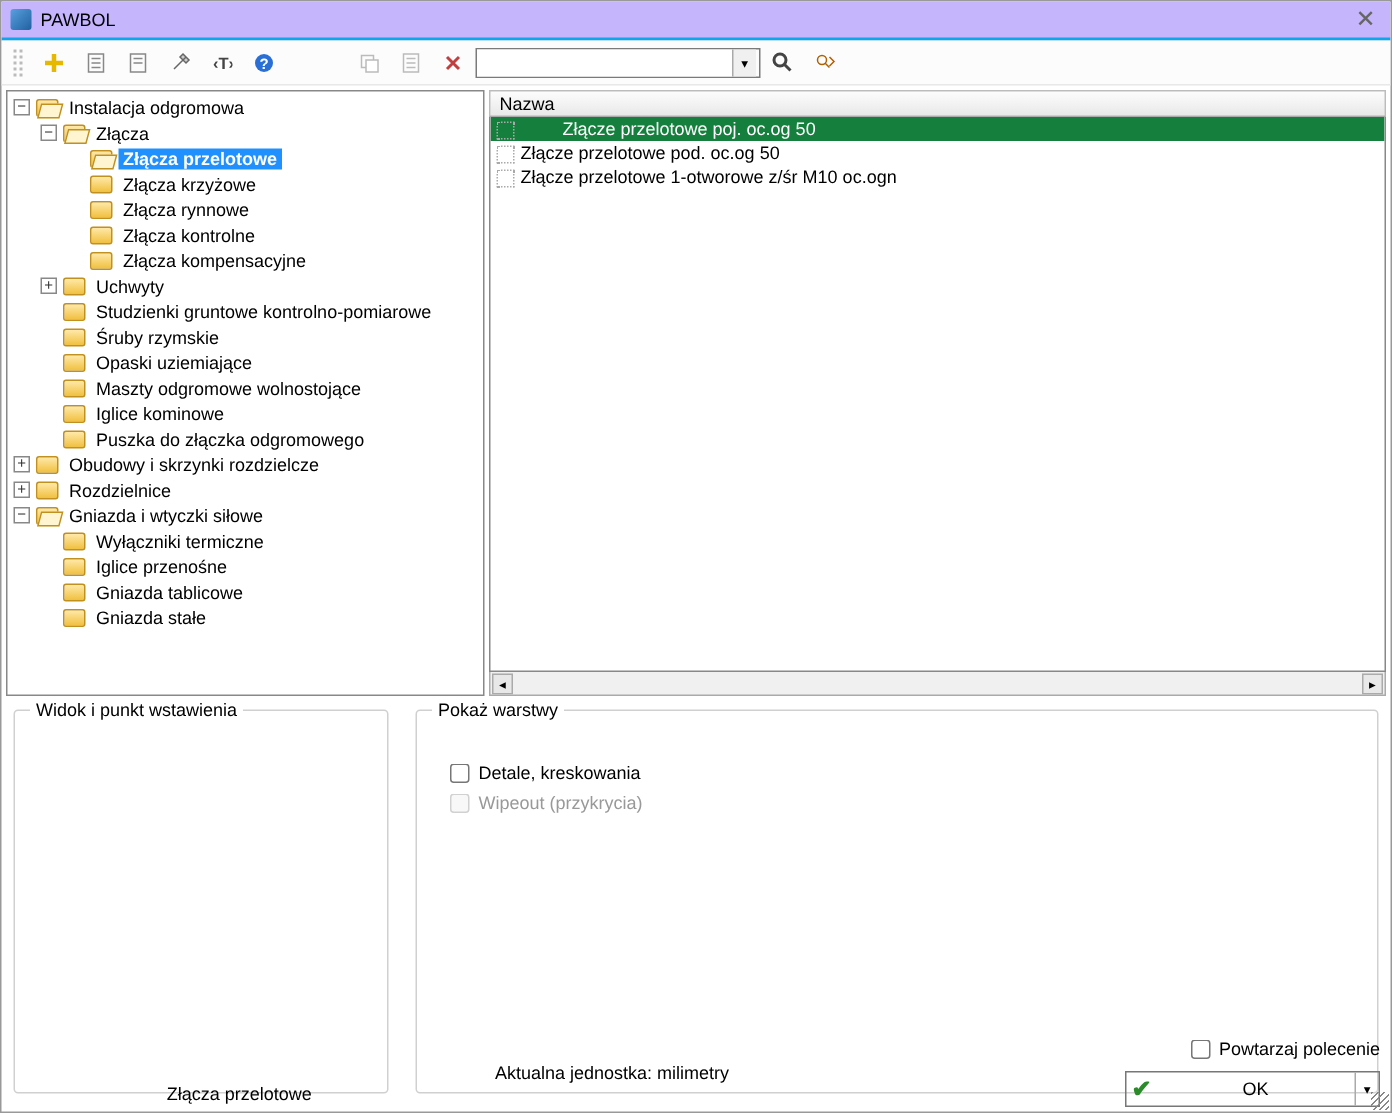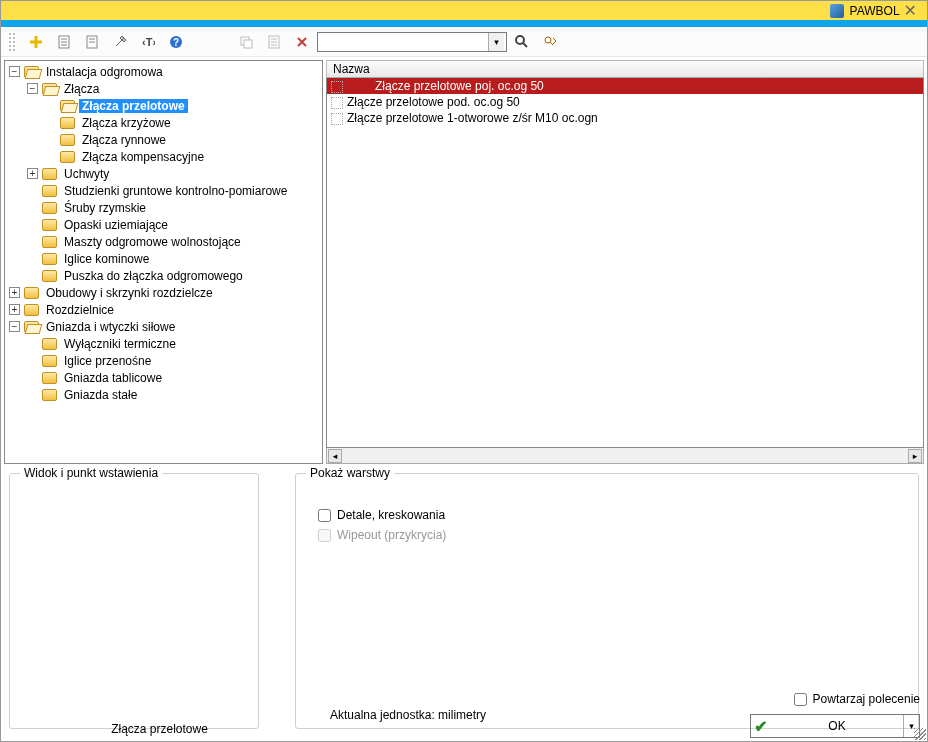--- a/index.html
+++ b/index.html
@@ -1,17 +1,17 @@
 <!DOCTYPE html>
 <html><head>
 <meta charset="utf-8">
 <style>
 * { box-sizing: border-box; margin: 0; padding: 0; }
 body { font-family: "Segoe UI", Tahoma, sans-serif; font-size: 12px; background: #fff; width: 928px; height: 742px; overflow: hidden; border: 1px solid #999; }
-.titlebar { height: 26px; background: #fde047; display: flex; align-items: center; padding: 0 6px; justify-content: flex-end; border-bottom: 7px solid #0ea5e9; }
+.titlebar { height: 26px; background: #c4b5fd; display: flex; align-items: center; padding: 0 6px; justify-content: space-between; border-bottom: 2px solid #0ea5e9; }
 .titlebar .title-left { display: flex; align-items: center; gap: 6px; }
 .titlebar .app-icon { width: 14px; height: 14px; background: linear-gradient(135deg,#5aa0e0,#2060a0); border-radius: 2px; }
 .titlebar .close { font-size: 16px; color: #666; cursor: pointer; padding: 0 4px; }
 .toolbar { height: 30px; background: #fcfcfc; display: flex; align-items: center; padding: 0 8px; gap: 2px; border-bottom: 1px solid #e8e8e8; }
 .toolbar .grip { width: 6px; height: 18px; border-left: 2px dotted #bbb; border-right: 2px dotted #bbb; margin-right: 6px; }
 .toolbar .tbtn { width: 26px; height: 22px; display: flex; align-items: center; justify-content: center; border: 1px solid transparent; cursor: pointer; }
 .toolbar .search-combo { display: flex; align-items: center; border: 1px solid #7a7a7a; height: 20px; width: 190px; }
 .toolbar .search-combo input { border: none; outline: none; width: 170px; font-size: 12px; padding: 0 4px; height: 18px; }
 .toolbar .search-combo .dd { width: 16px; height: 18px; background: #f0f0f0; border-left: 1px solid #aaa; display: flex; align-items: center; justify-content: center; font-size: 9px; }
 .content { display: flex; height: 410px; }
@@ -28,31 +28,31 @@
 .tree-row .label { padding: 0 3px; }
 .tree-row.selected .label { background: #2090ff; color: #fff; font-weight: 700; }
 .indent-0 { padding-left: 4px; }
 .indent-1 { padding-left: 22px; }
 .indent-2 { padding-left: 40px; }
 .list-pane { flex: 1; margin: 3px 3px 3px 0; display: flex; flex-direction: column; }
 .list-header { height: 18px; background: linear-gradient(#fdfdfd,#e8e8e8); border: 1px solid #bcbcbc; border-bottom: 1px solid #aaa; padding: 1px 6px; font-size: 12px; }
 .list-body { flex: 1; border: 1px solid #888; border-top: none; overflow: auto; background: #fff; }
 .list-row { padding: 1px 6px 1px 20px; position: relative; cursor: default; height: 16px; display: flex; align-items: center; }
 .list-row::before { content: ""; position: absolute; left: 4px; top: 3px; width: 10px; height: 10px; border: 1px dotted #aaa; }
-.list-row.selected { background: #b91c1c; color: #fff; padding-left: 48px; }
+.list-row.selected { background: #15803d; color: #fff; padding-left: 48px; }
 .list-hscroll { height: 16px; border: 1px solid #aaa; border-top: none; background: #f0f0f0; display: flex; align-items: center; justify-content: space-between; padding: 0 1px; }
 .list-hscroll .arr { width: 14px; height: 14px; border: 1px solid #aaa; background: #e8e8e8; display: flex; align-items: center; justify-content: center; font-size: 9px; }
 .lower { display: flex; height: 268px; }
 .preview-col { width: 319px; padding: 3px; }
 .preview-opts { display: flex; justify-content: space-between; padding: 2px 4px 4px; }
 .preview-opts label { display: flex; align-items: center; gap: 4px; }
 .preview-canvas { width: 100%; height: 238px; background: #000; display: flex; align-items: center; justify-content: center; }
 .preview-canvas svg { width: 100%; height: 100%; }
 .preview-caption { text-align: center; padding: 2px 0; font-size: 12px; height: 16px; }
-.options-col { flex: 1; padding: 6px 8px; display: flex; gap: 36px; position: relative; }
+.options-col { flex: 1; padding: 6px 8px; display: flex; gap: 18px; position: relative; }
 .fieldset { border: 1px solid #d0d0d0; border-radius: 3px; padding: 28px 12px 12px; position: relative; flex: 1; }
 .fieldset .legend { position: absolute; top: -8px; left: 10px; background: #fff; padding: 0 4px; font-size: 12px; }
 .radio-row { display: flex; align-items: center; gap: 6px; margin: 6px 0; }
 .chk-row { display: flex; align-items: center; gap: 6px; margin: 6px 10px; }
 .chk-row.disabled { color: #999; }
 .bottom-row { position: absolute; bottom: 4px; left: 0; right: 8px; display: flex; align-items: center; justify-content: space-between; padding-left: 330px; }
 .unit-label { font-size: 12px; }
 .ok-area { display: flex; flex-direction: column; align-items: flex-end; gap: 4px; }
 .ok-area .chk-row { margin: 0 0 4px 0; }
 .ok-btn { display: flex; align-items: center; border: 1px solid #777; width: 170px; height: 24px; }
@@ -169,20 +169,25 @@
           <span class="label">Złącza krzyżowe</span>
         </div>
         <div class="tree-row indent-2">
           <span class="twisty blank"></span>
           <span class="folder"></span>
           <span class="label">Złącza rynnowe</span>
         </div>
         <div class="tree-row indent-2">
           <span class="twisty blank"></span>
           <span class="folder"></span>
+          <span class="label">Złącza kontrolne</span>
+        </div>
+        <div class="tree-row indent-2">
+          <span class="twisty blank"></span>
+          <span class="folder"></span>
           <span class="label">Złącza kompensacyjne</span>
         </div>
         <div class="tree-row indent-1">
           <span class="twisty">+</span>
           <span class="folder"></span>
           <span class="label">Uchwyty</span>
         </div>
         <div class="tree-row indent-1">
           <span class="twisty blank"></span>
           <span class="folder"></span>

